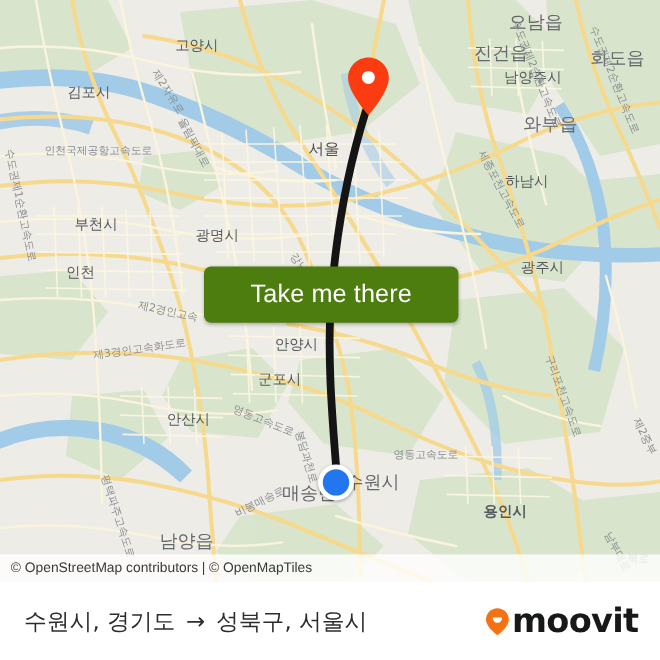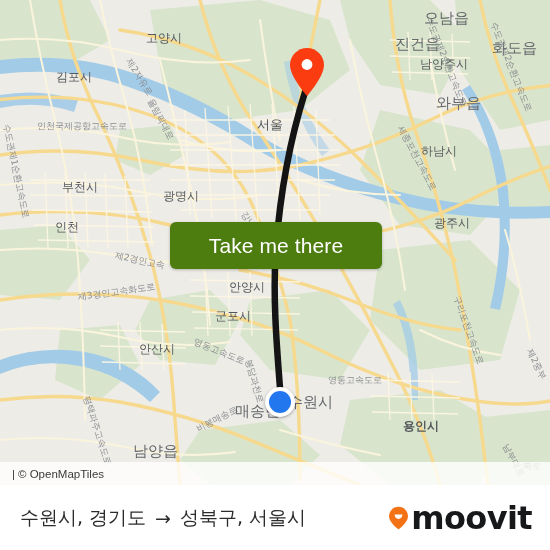--- a/index.html
+++ b/index.html
@@ -175,21 +175,21 @@
     display: flex;
     align-items: center;
     gap: 2px;
   }
   .brand-mark {
     width: 21px;
     height: 24px;
     display: block;
   }
   .brand-text {
-    font-size: 32px;
+    font-size: 28px;
     font-weight: bold;
     color: #16181a;
     letter-spacing: -0.6px;
     font-family: "DejaVu Sans", "Liberation Sans", sans-serif;
   }
 </style>
 </head>
 <body>
 
 <div class="screen">
@@ -341,20 +341,21 @@
 
       <div class="origin-dot"></div>
 
       <svg class="dest-pin" viewBox="0 0 38 50">
         <path d="M19,1 C9.6,1 2,8.6 2,18 C2,30 19,49 19,49 C19,49 36,30 36,18 C36,8.6 28.4,1 19,1 Z" fill="#fb3c10"></path>
         <circle cx="19" cy="17.5" r="5.4" fill="#ffffff"></circle>
       </svg>
     </div>
 
     <div class="attribution">
+      <span>© OpenStreetMap contributors</span>
       <span class="attr-sep">|</span>
       <span>© OpenMapTiles</span>
     </div>
 
     <button class="cta-button">Take me there</button>
   </div>
 
   <div class="footer">
     <div class="trip">
       <span>수원시, 경기도</span>

